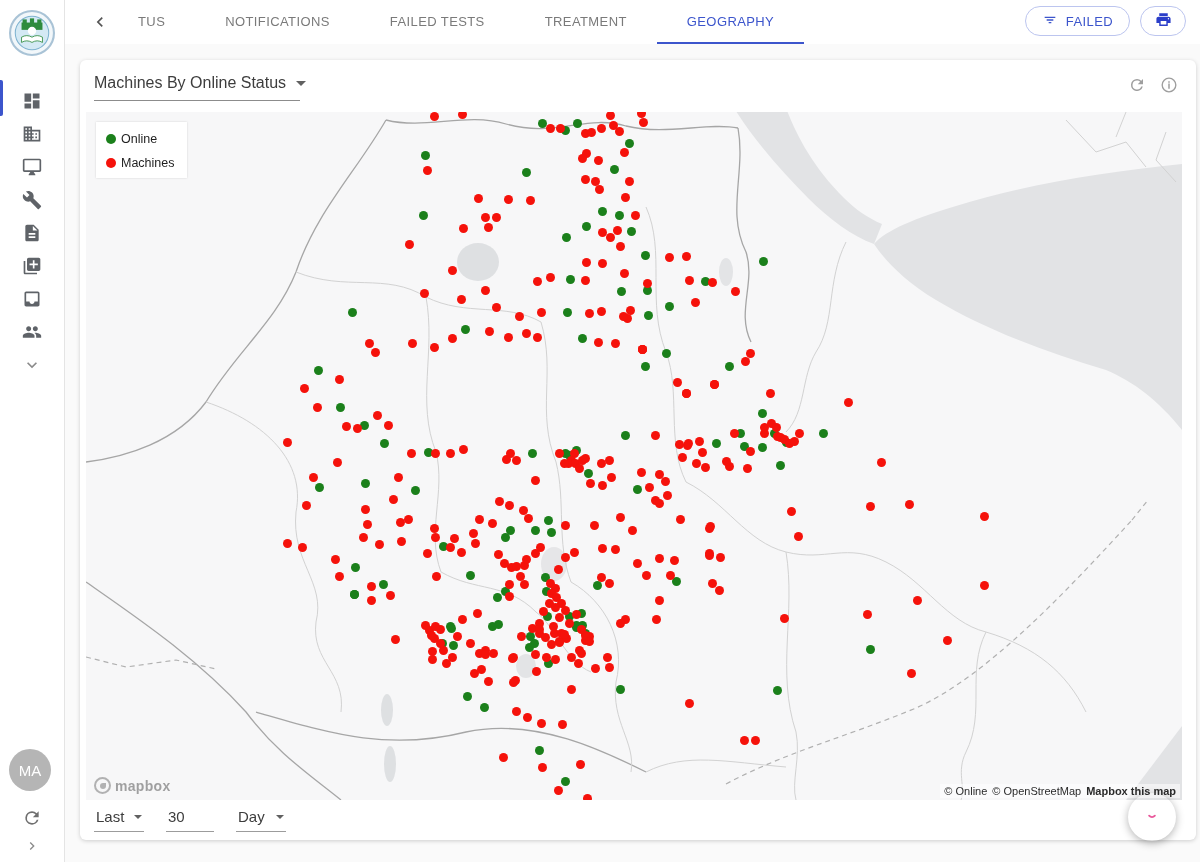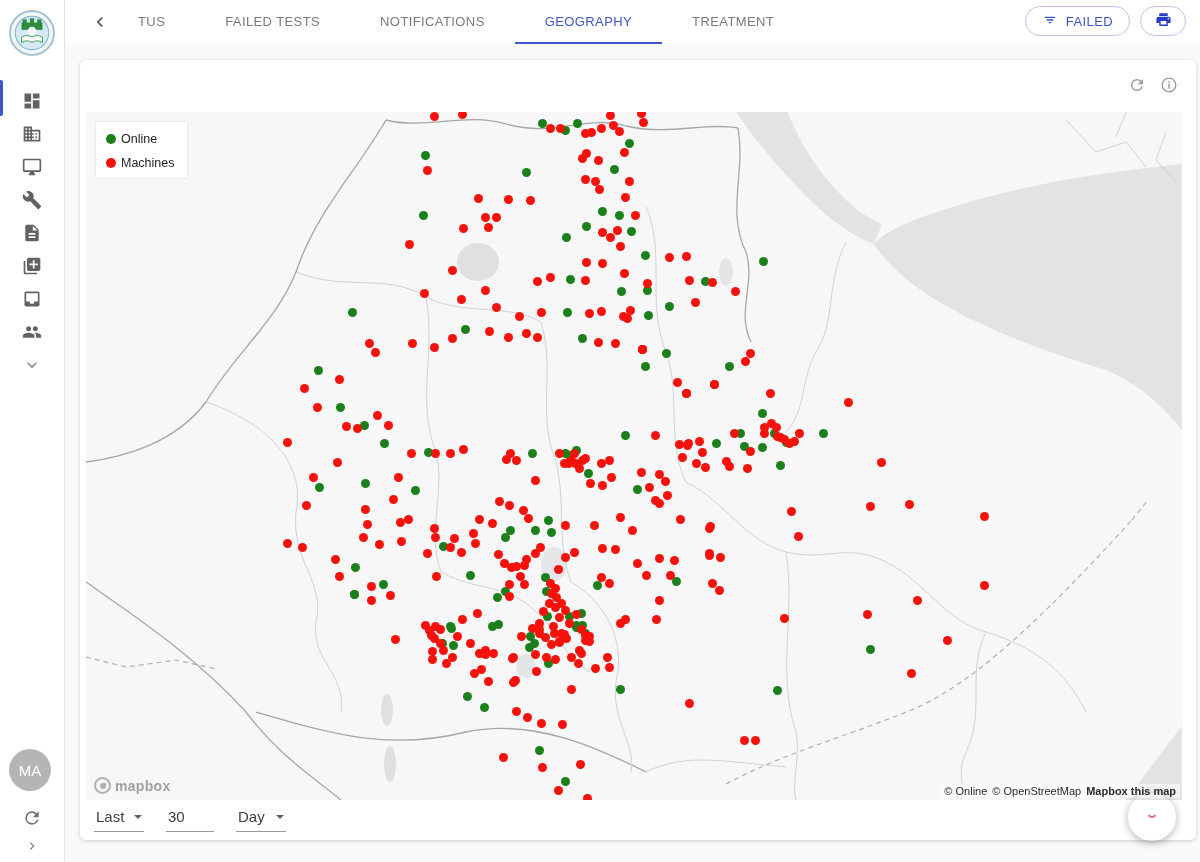--- a/index.html
+++ b/index.html
@@ -149,24 +149,24 @@
 </div>
 
 <div class="topbar">
   <div class="back-btn">
     <svg viewBox="0 0 24 24">
         <path d="M15.4 7.4 14 6l-6 6 6 6 1.4-1.4L10.8 12z"></path>
       </svg>
   </div>
   <nav class="tab-bar">
       <div class="tab">TUS</div>
+      <div class="tab">NOTIFICATIONS</div>
       <div class="tab">FAILED TESTS</div>
-      <div class="tab">NOTIFICATIONS</div>
+      <div class="tab">TREATMENT</div>
       <div class="tab active">GEOGRAPHY</div>
-      <div class="tab">TREATMENT</div>
     </nav>
   <div class="top-actions">
     <button class="btn-outline">
       <span>
         <svg viewBox="0 0 24 24">
             <path d="M4 7h16v2H4zM7 11h10v2H7zM10 15h4v2h-4z"></path>
           </svg>
       </span>
       <span>FAILED</span>
     </button>
@@ -175,20 +175,24 @@
         <svg viewBox="0 0 24 24">
             <path d="M19 8H5c-1.66 0-3 1.34-3 3v6h4v4h12v-4h4v-6c0-1.66-1.34-3-3-3zm-3 11H8v-5h8v5zm3-7c-.55 0-1-.45-1-1s.45-1 1-1 1 .45 1 1-.45 1-1 1zm-1-9H6v4h12V3z"></path>
           </svg>
       </span>
     </button>
   </div>
 </div>
 
 <div class="card">
   <div class="card-header">
+    <div class="title-select">
+      <span class="lbl">Machines By Online Status</span>
+      <span class="caret"></span>
+    </div>
     <div class="header-icons">
       <span>
         <svg viewBox="0 0 24 24">
             <path d="M17.65 6.35A7.96 7.96 0 0 0 12 4a8 8 0 1 0 7.73 10h-2.08A6 6 0 1 1 12 6c1.66 0 3.14.69 4.22 1.78L13 11h7V4l-2.35 2.35z"></path>
           </svg>
       </span>
       <span>
         <svg viewBox="0 0 24 24">
             <path d="M12 2a10 10 0 1 0 0 20 10 10 0 0 0 0-20zm0 18.2A8.2 8.2 0 1 1 20.2 12 8.2 8.2 0 0 1 12 20.2zM11 10h2v7h-2zm0-3h2v2h-2z"></path>
           </svg>

